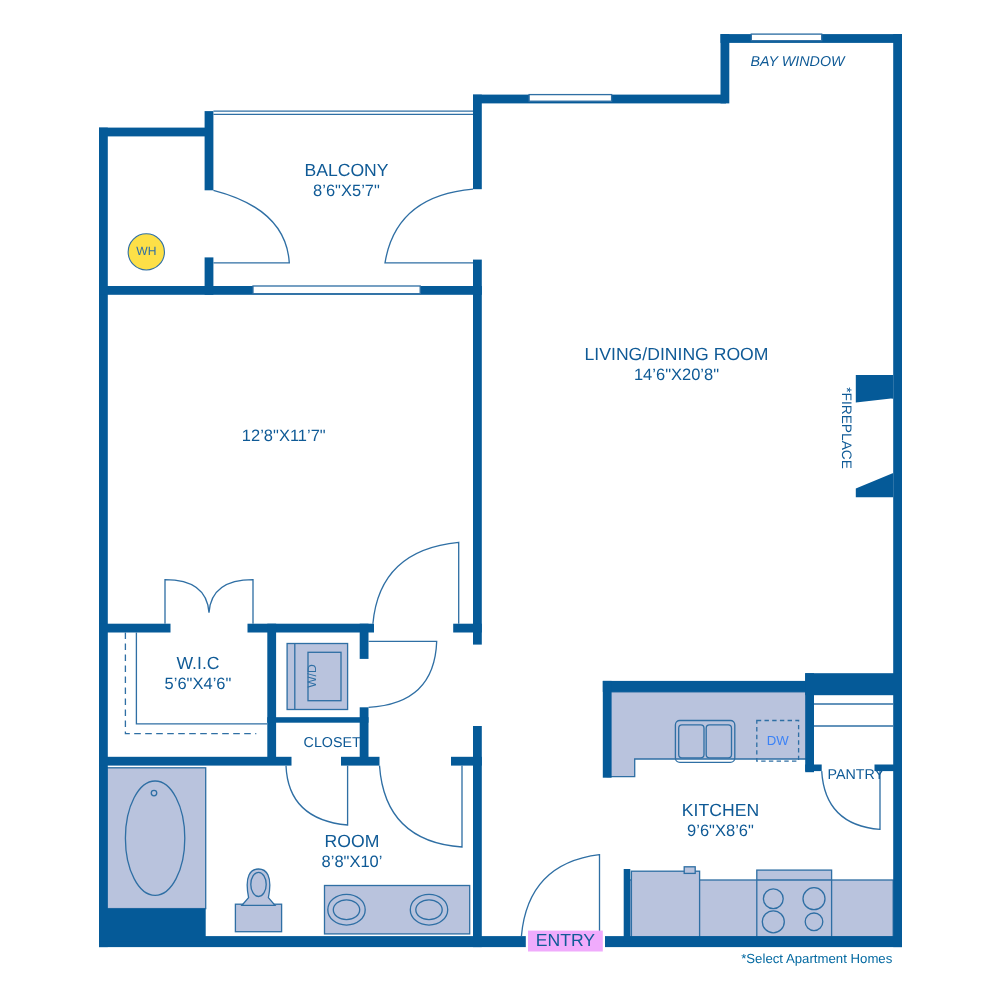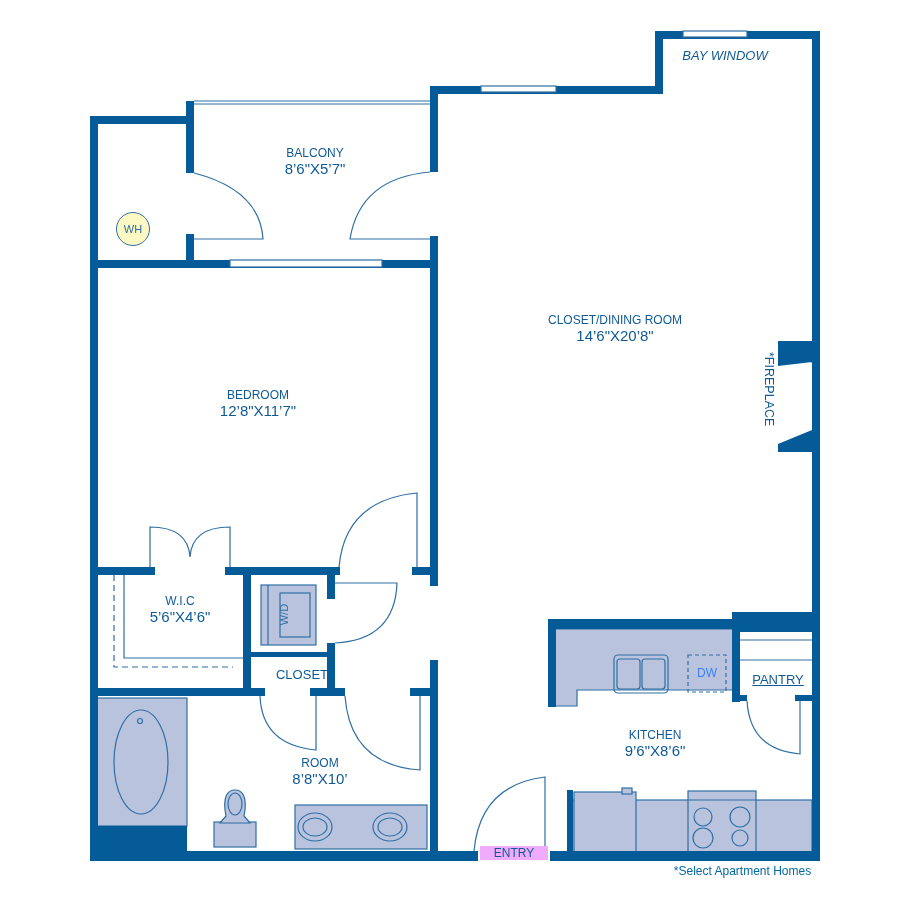--- a/index.html
+++ b/index.html
@@ -1,24 +1,24 @@
 <!DOCTYPE html>
 <html><head>
 <meta charset="utf-8">
 <style>
   html, body { margin:0; padding:0; background:#ffffff; }
   body { width:900px; height:900px; position:relative; overflow:hidden; font-family:"Liberation Sans", sans-serif; }
   #plan { position:absolute; left:0; top:0; width:900px; height:900px; }
   .lbl { position:absolute; color:#0f5a96; text-align:center; font-family:"Liberation Sans", sans-serif; line-height:1.2; white-space:nowrap; }
-  .room-name { font-size:12px; }
+  .room-name { font-size:16px; }
   .room-dim { font-size:15px; }
   .small { font-size:13px; }
   .note { font-size:12px; color:#0369a1; }
   .fire { position:absolute; color:#0f5a96; font-size:12.5px; transform:rotate(90deg); transform-origin:left top; white-space:nowrap; }
-  .wh { position:absolute; border:1.5px solid #2f6fa4; border-radius:50%; background:#fef9c3; color:#2f6fa4; font-size:11px; display:flex; align-items:center; justify-content:center; }
+  .wh { position:absolute; border:1.5px solid #2f6fa4; border-radius:50%; background:#fde047; color:#2f6fa4; font-size:11px; display:flex; align-items:center; justify-content:center; }
 </style>
 </head>
 <body>
 
 <svg id="plan" viewBox="0 0 900 900" xmlns="http://www.w3.org/2000/svg">
 
   <g fill="#b9c3dd" stroke="#2f6fa4" stroke-width="1.2">
 
     <rect x="97" y="698" width="90" height="128"></rect>
     <ellipse cx="141" cy="762" rx="27" ry="52" fill="none"></ellipse>
@@ -129,41 +129,40 @@
     <line x1="740" y1="660" x2="812" y2="660"></line>
     <line x1="740" y1="640" x2="812" y2="640"></line>
   </g>
 </svg>
 
 <div class="lbl" style="left:215px;top:146px;width:200px;">
   <div class="room-name">BALCONY</div>
   <div class="room-dim">8’6"X5’7"</div>
 </div>
 <div class="lbl" style="left:158px;top:388px;width:200px;">
-  <div class="room-name">BEDROOM</div>
   <div class="room-dim">12’8"X11’7"</div>
 </div>
 <div class="lbl" style="left:500px;top:313px;width:230px;">
-  <div class="room-name">CLOSET/DINING ROOM</div>
+  <div class="room-name">LIVING/DINING ROOM</div>
   <div class="room-dim">14’6"X20’8"</div>
 </div>
 <div class="lbl" style="left:130px;top:594px;width:100px;">
   <div class="room-name">W.I.C</div>
   <div class="room-dim">5’6"X4’6"</div>
 </div>
 <div class="lbl" style="left:270px;top:756px;width:100px;">
   <div class="room-name">ROOM</div>
   <div class="room-dim">8’8"X10’</div>
 </div>
 <div class="lbl" style="left:600px;top:728px;width:110px;text-align:center;">
   <div class="room-name">KITCHEN</div>
   <div class="room-dim">9’6"X8’6"</div>
 </div>
 <div class="lbl small" style="left:262px;top:667px;width:80px;">CLOSET</div>
-<div class="lbl small" style="left:742px;top:672px;width:72px;text-decoration:underline;">PANTRY</div>
+<div class="lbl small" style="left:742px;top:696px;width:72px;">PANTRY</div>
 <div class="lbl small" style="left:670px;top:48px;width:110px;font-style:italic;">BAY WINDOW</div>
 <div class="lbl room-name" style="left:480px;top:846px;width:68px;background:#f0abfc;">ENTRY</div>
 <div class="lbl note" style="left:660px;top:864px;width:165px;">*Select Apartment Homes</div>
 <div class="fire" style="left:776px;top:352px;">*FIREPLACE</div>
 <div class="wh" style="left:116px;top:212px;width:32px;height:32px;">
     <span>WH</span>
   </div>
 <div class="lbl" style="left:274px;top:608px;font-size:11px;color:#2f6fa4;transform:rotate(-90deg);">W/D</div>
 <div class="lbl" style="left:693px;top:666px;width:28px;font-size:12px;color:#3b82f6;">DW</div>
 

